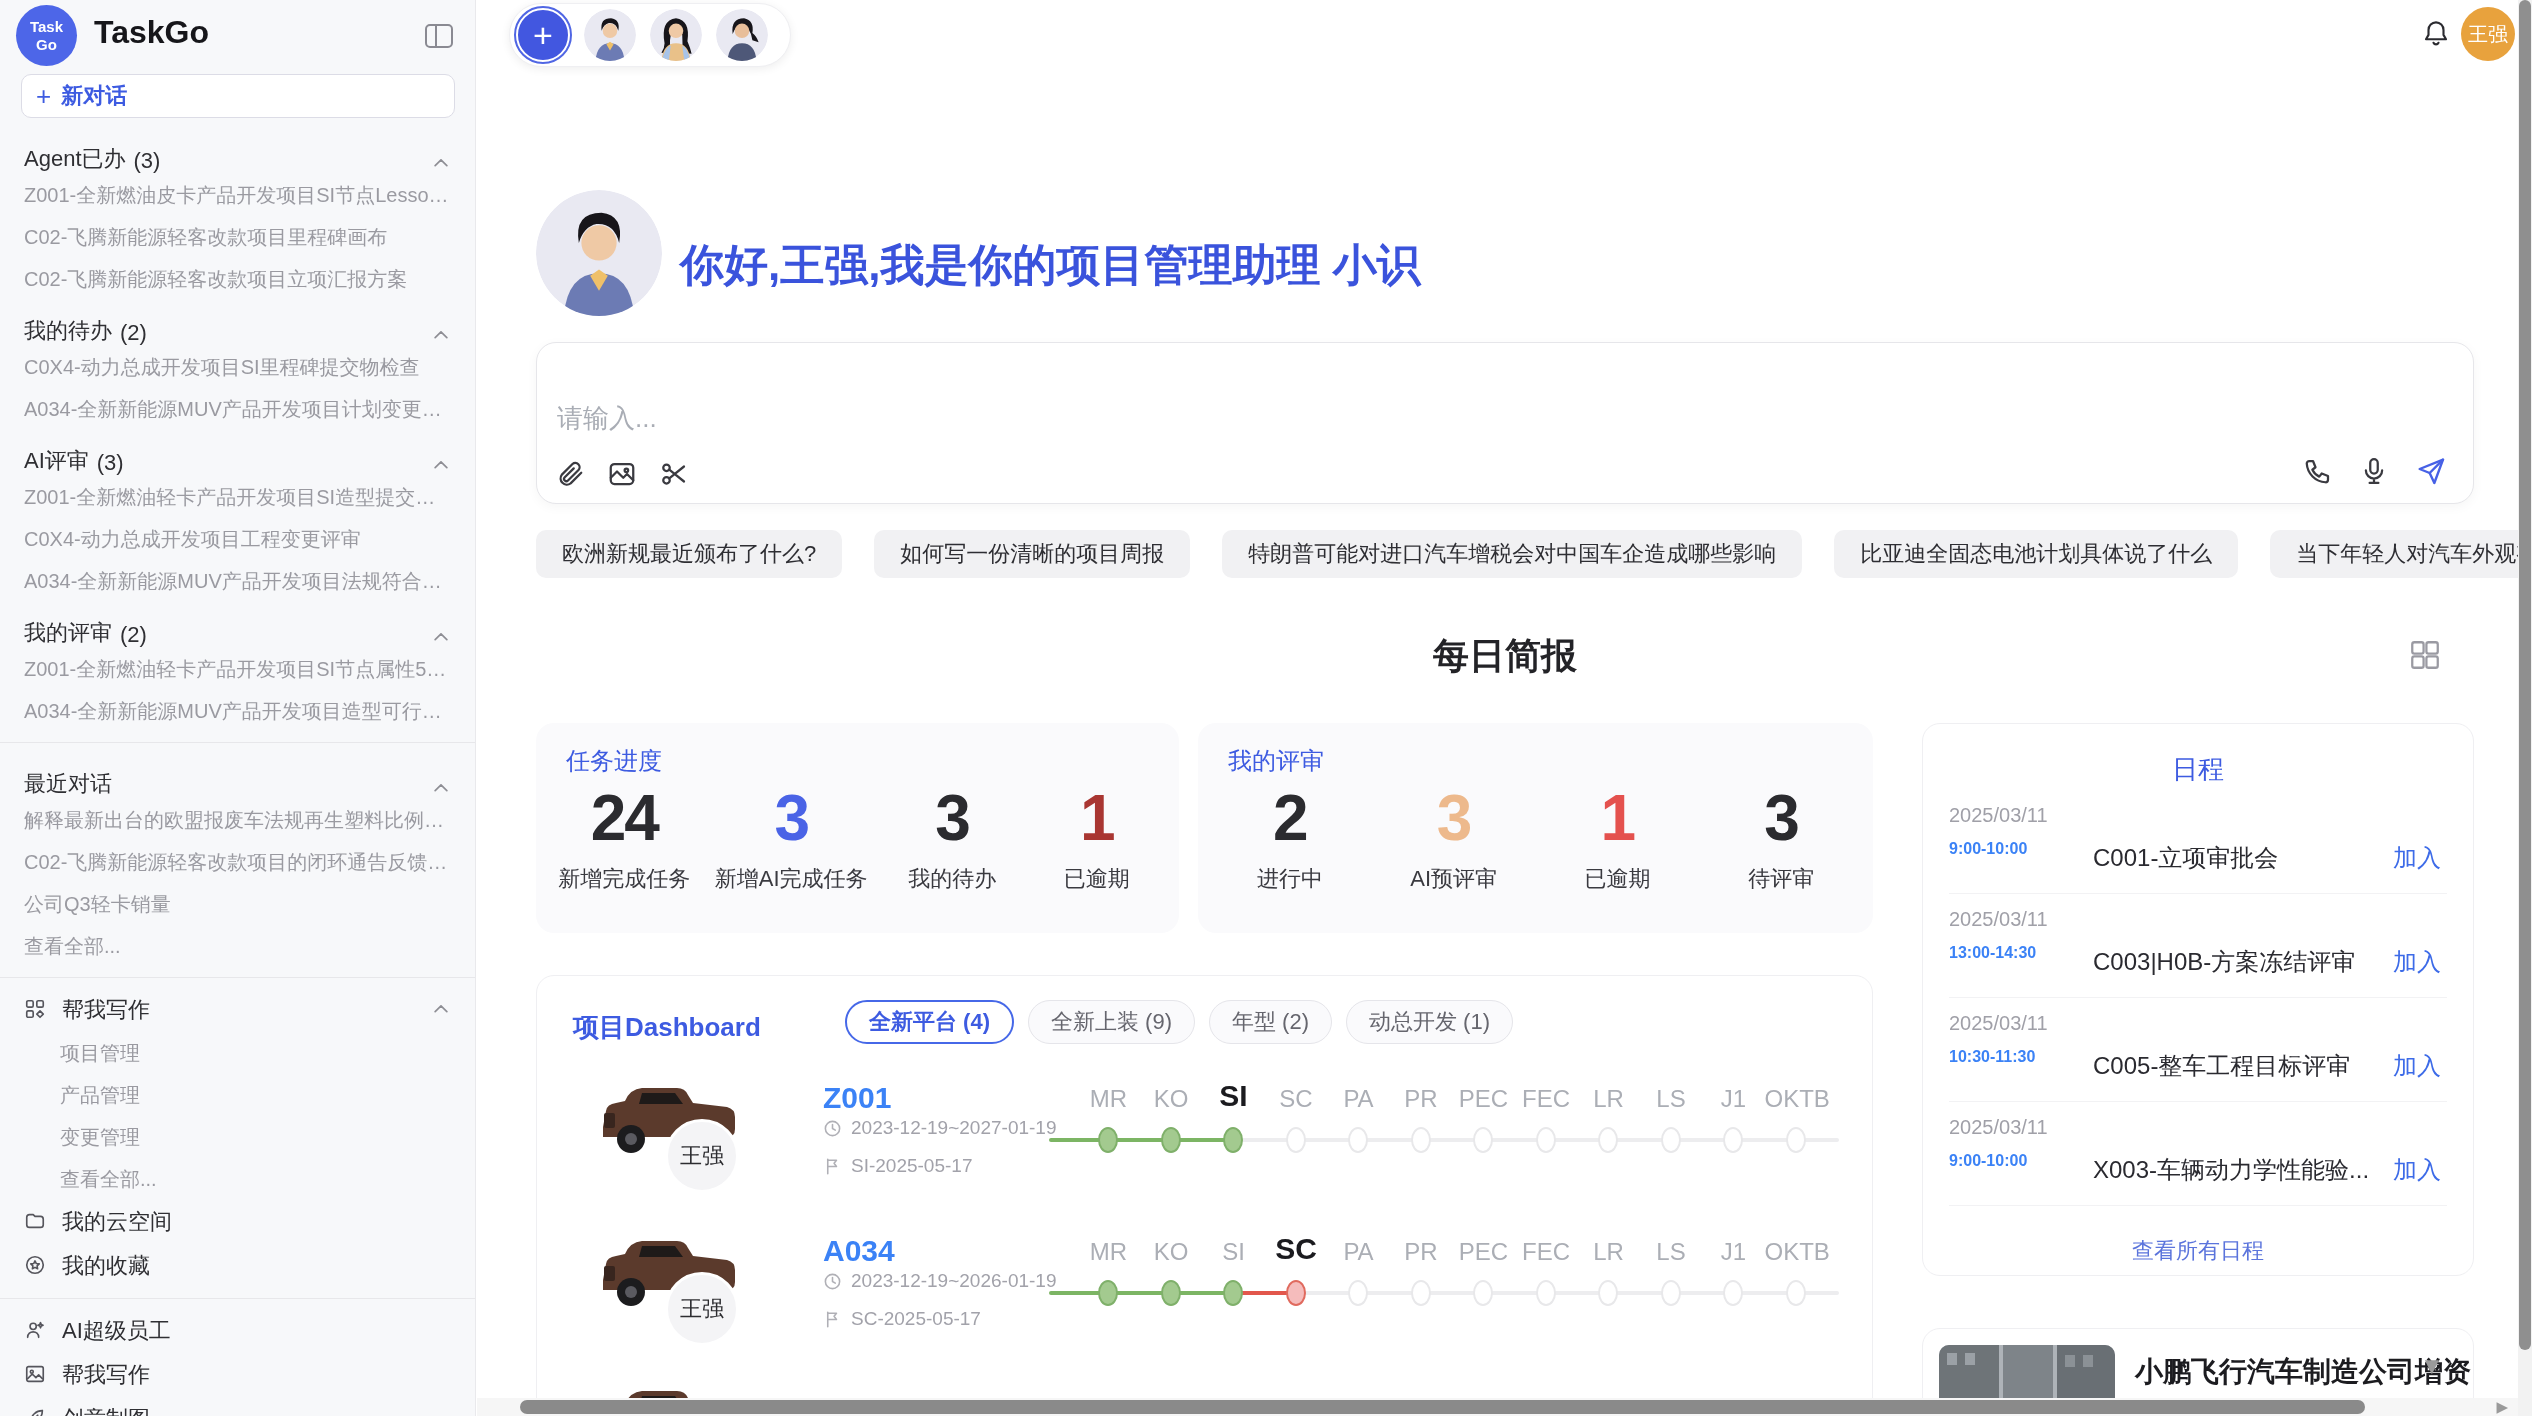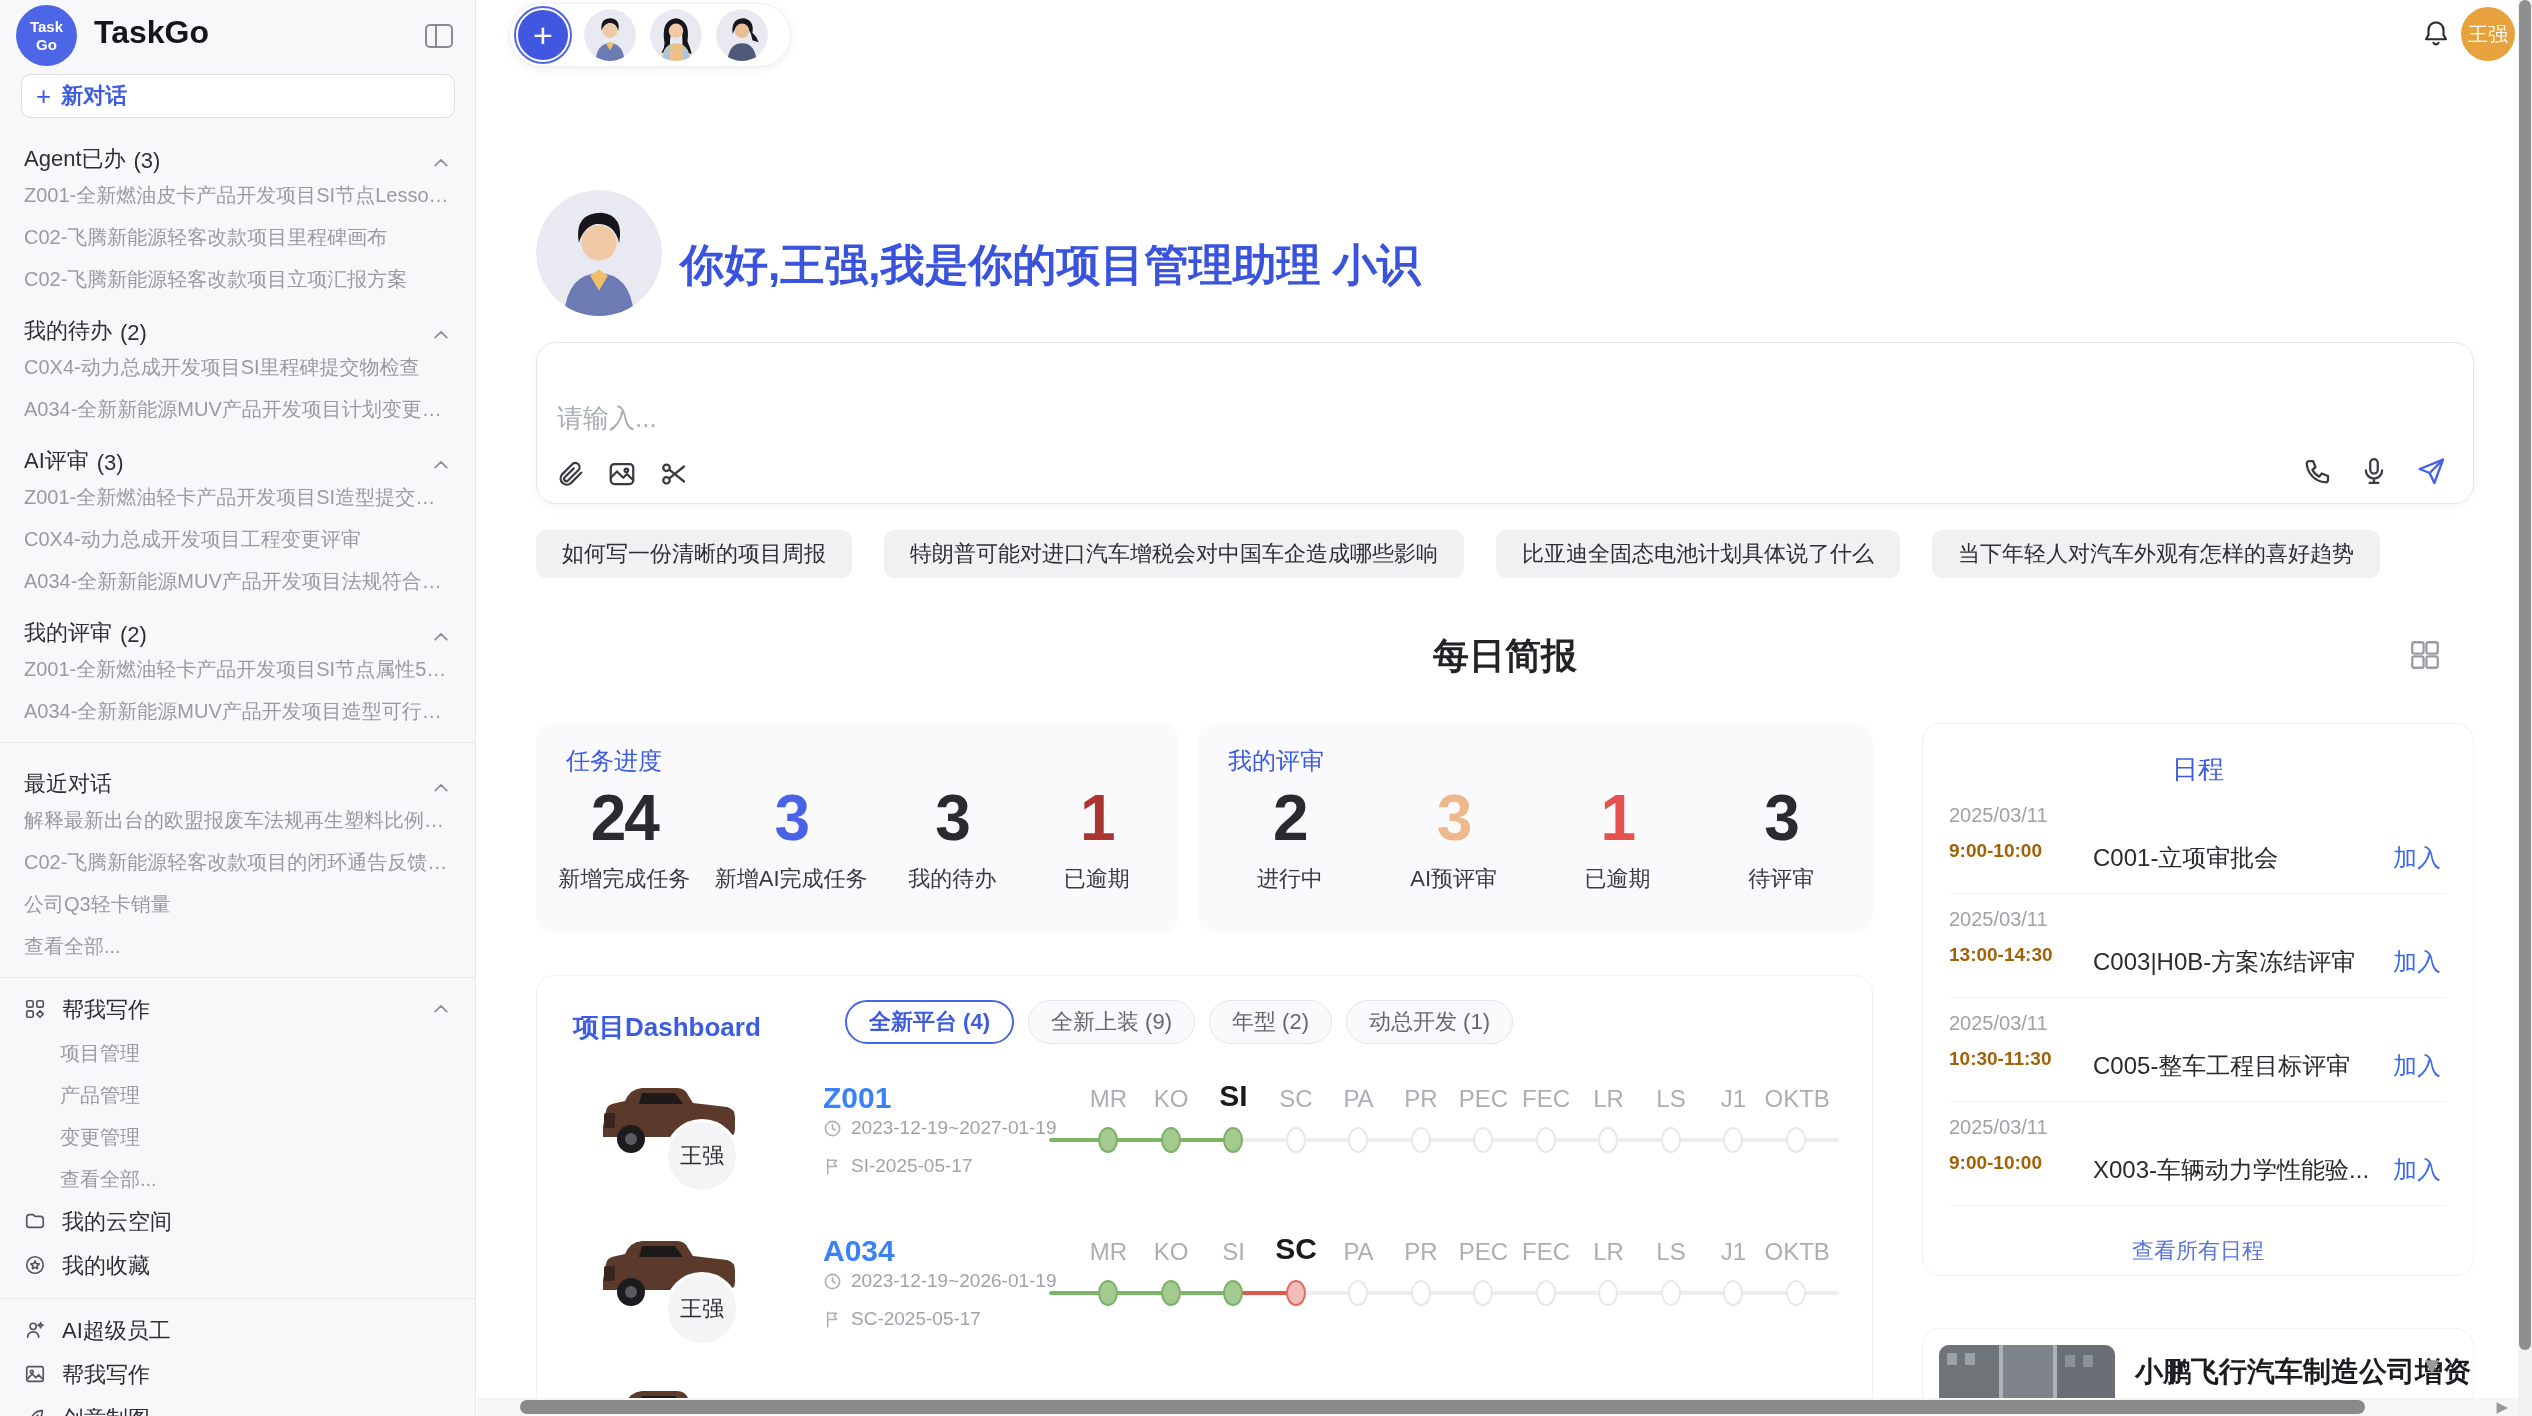--- a/index.html
+++ b/index.html
@@ -77,21 +77,21 @@
   .ms-line{position:absolute;top:77px;height:4px;border-radius:2px}
   .ms-dot{position:absolute;top:66px;width:20px;height:26px;border-radius:50%;box-sizing:border-box;background:#fff;border:2px solid #E8E8EA}
   .ms-dot.done{background:#A3CA8F;border:2px solid #7FB06A}
   .ms-dot.overdue{background:#F5BCBC;border:2px solid #E06A5E}
   
   .sched-card{position:absolute;left:1922px;top:723px;width:552px;height:553px;box-sizing:border-box;background:#fff;border:1px solid #EFEFF2;border-radius:18px}
   .sched-title{position:absolute;left:0;right:0;top:28px;text-align:center;font-size:26px;color:#3D5BE1}
   .events{position:absolute;left:26px;right:26px;top:66px}
   .event{position:relative;height:103px;border-bottom:1px solid #F2F2F4}
   .ev-date{position:absolute;left:0;top:14px;font-size:20px;color:#A0A0A8}
-  .ev-time{position:absolute;left:0;top:50px;font-size:19px;color:#a16207;font-weight:700}
+  .ev-time{position:absolute;left:0;top:50px;font-size:16px;color:#3b82f6;font-weight:700}
   .ev-name{position:absolute;left:144px;top:52px;font-size:24px;color:#2A2A30;white-space:nowrap}
   .ev-join{position:absolute;right:6px;top:52px;font-size:24px;color:#3D6BE8;cursor:pointer}
   .sched-all{position:absolute;left:0;right:0;top:512px;text-align:center;font-size:22px;color:#5B74DC;cursor:pointer}
   
   .news-card{position:absolute;left:1922px;top:1328px;width:552px;height:210px;box-sizing:border-box;background:#fff;border:1px solid #EFEFF2;border-radius:18px;overflow:hidden;cursor:pointer}
   .news-img{position:absolute;left:16px;top:16px;width:176px;height:150px;border-radius:10px;overflow:hidden}
   .news-title{position:absolute;left:212px;top:24px;font-size:28px;font-weight:800;color:#1C1C20;white-space:nowrap}
   .news-text{position:absolute;left:212px;top:78px;right:10px;font-size:24px;color:#8B8B92;white-space:nowrap;overflow:hidden}
   
   .v-track{position:absolute;right:0;top:0;width:14px;height:1416px;background:#F2F2F2}
@@ -334,20 +334,21 @@
     <span class="icon-btn" id="icSend">
         <svg width="32" height="32" viewBox="0 0 24 24" fill="none" stroke="#4761E6" stroke-width="1.8" stroke-linecap="round" stroke-linejoin="round">
           <path d="M3.5 10.5 L21 3.5 L14.5 21 L11 13.5 Z"></path>
           <path d="M21 3.5 L11 13.5"></path>
         </svg>
       </span>
   </div>
 </div>
 
 <div class="chips" id="chips">
+    <div class="chip">欧洲新规最近颁布了什么?</div>
     <div class="chip">如何写一份清晰的项目周报</div>
     <div class="chip">特朗普可能对进口汽车增税会对中国车企造成哪些影响</div>
     <div class="chip">比亚迪全固态电池计划具体说了什么</div>
     <div class="chip">当下年轻人对汽车外观有怎样的喜好趋势</div>
   </div>
 
 <div class="briefing-header">
   <span class="briefing-title">每日简报</span>
   <span class="layout-icon" id="icGrid">
       <svg width="34" height="34" viewBox="0 0 24 24" fill="none" stroke="#9A9AA2" stroke-width="1.6" stroke-linecap="round" stroke-linejoin="round">

